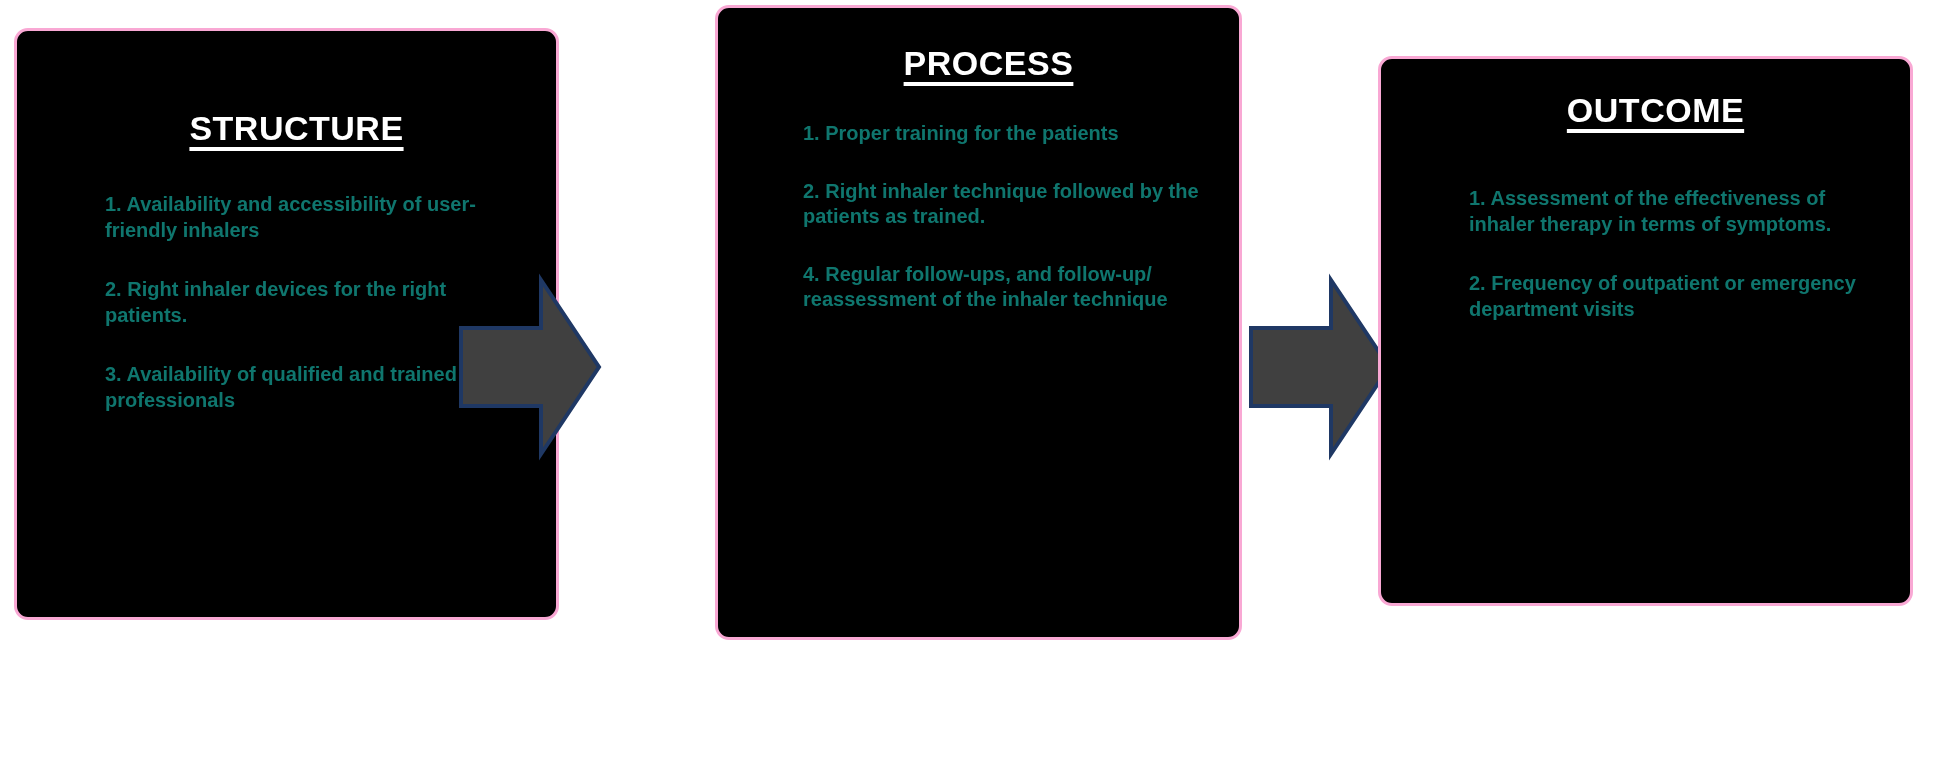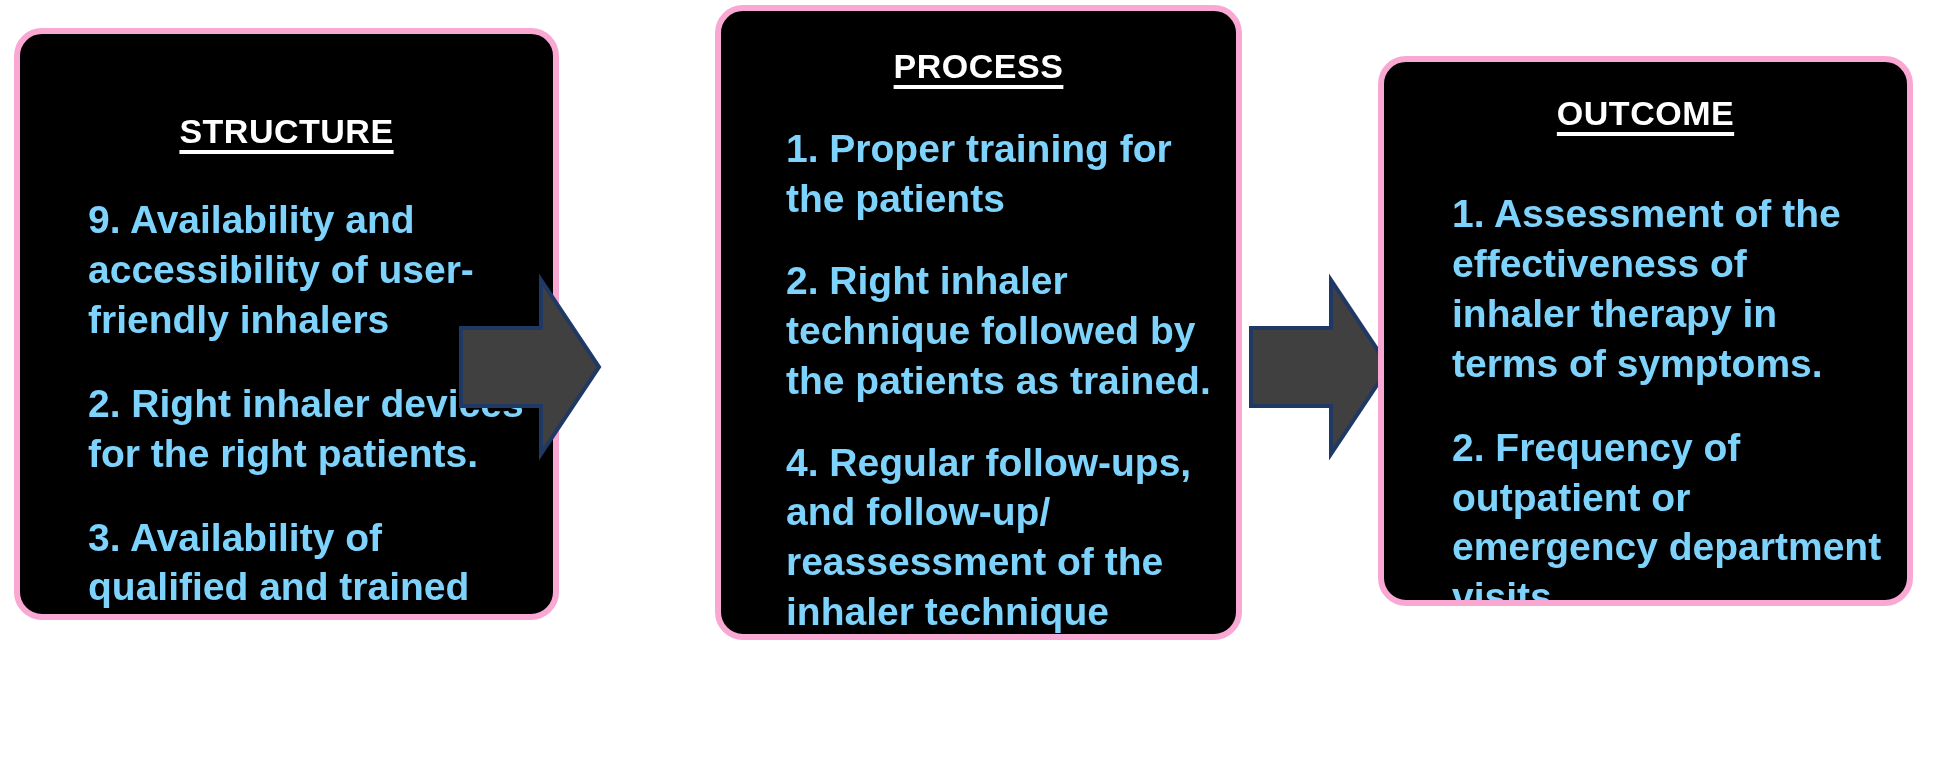--- a/index.html
+++ b/index.html
@@ -12,25 +12,26 @@
     width: 1955px;
     height: 783px;
     background: #ffffff;
     overflow: hidden;
     font-family: "Liberation Sans", sans-serif;
   }
 
   .panel {
     position: absolute;
     background: #000000;
-    border: 6px solid #f9a8d4;
-    border-radius: 28px;
+    border: 3px solid #f9a8d4;
+    border-radius: 14px;
     box-sizing: border-box;
     color: #ffffff;
     overflow: hidden;
+    padding-left: 20px;
   }
 
   .panel-title {
     text-align: center;
     font-weight: bold;
     font-size: 34px;
     letter-spacing: 0.5px;
     color: #ffffff;
     text-decoration: underline;
     text-underline-offset: 7px;
@@ -40,23 +41,23 @@
   }
 
   .panel-list {
     list-style: none;
     margin: 0;
     padding: 0;
   }
 
   .panel-list li {
     font-weight: bold;
-    font-size: 39px;
+    font-size: 20px;
     line-height: 1.28;
-    color: #7dd3fc;
+    color: #0f766e;
     margin: 0 0 34px 0;
     white-space: pre-line;
   }
   .panel-list li:last-child { margin-bottom: 0; }
 
   
   #panel-structure {
     left: 14px;
     top: 28px;
     width: 545px;
@@ -109,21 +110,21 @@
   #arrow-2 { left: 1245px; }
 </style>
 </head>
 <body>
 
 <div id="canvas">
 
   <div class="panel" id="panel-structure">
     <div class="panel-title">STRUCTURE</div>
     <ul class="panel-list">
-      <li>9. Availability and accessibility of user-friendly inhalers</li>
+      <li>1. Availability and accessibility of user-friendly inhalers</li>
       <li>2. Right inhaler devices for the right patients.</li>
       <li>3. Availability of qualified and trained professionals</li>
     </ul>
   </div>
 
   <svg class="arrow" id="arrow-1" viewBox="0 0 150 190">
     <polygon points="6,56 86,56 86,8 144,95 86,182 86,134 6,134" fill="#404040" stroke="#1f3864" stroke-width="4" stroke-linejoin="miter"></polygon>
   </svg>
 
   <div class="panel" id="panel-process">

